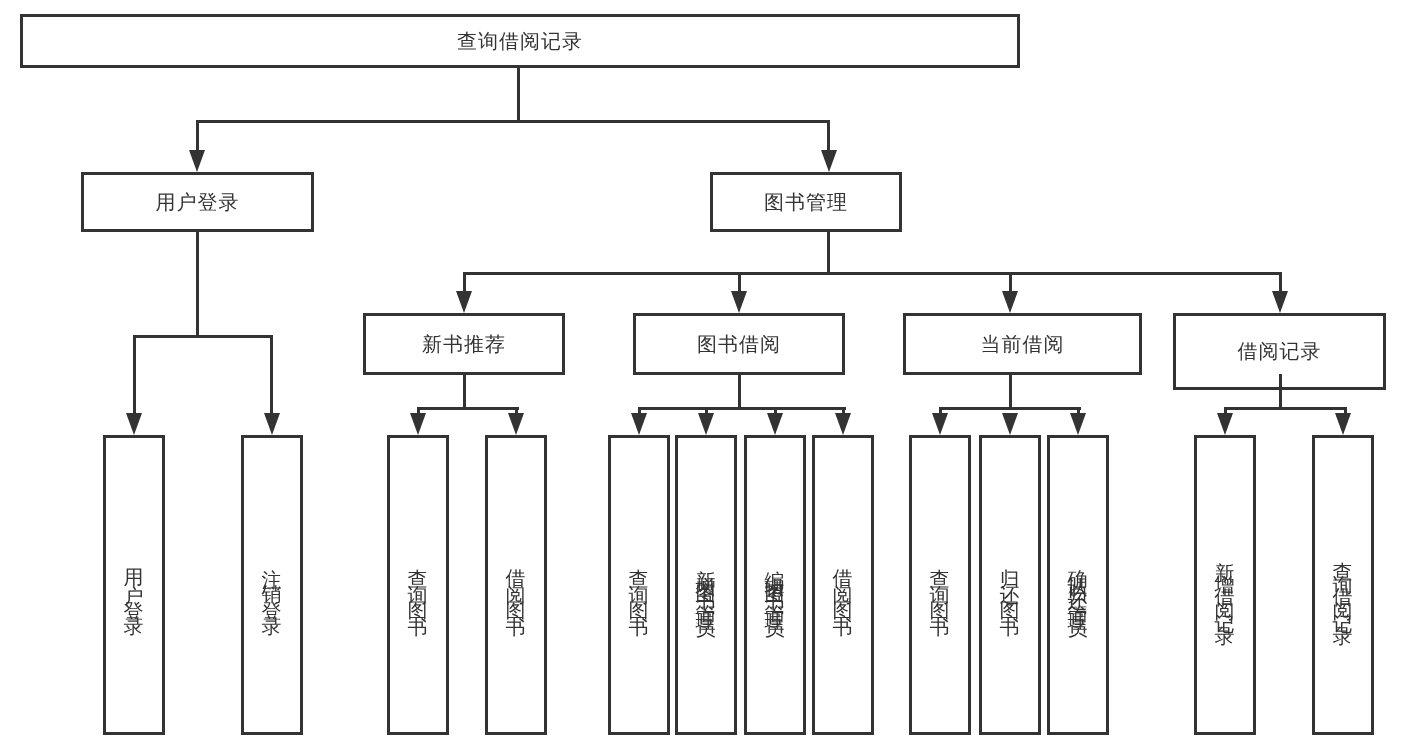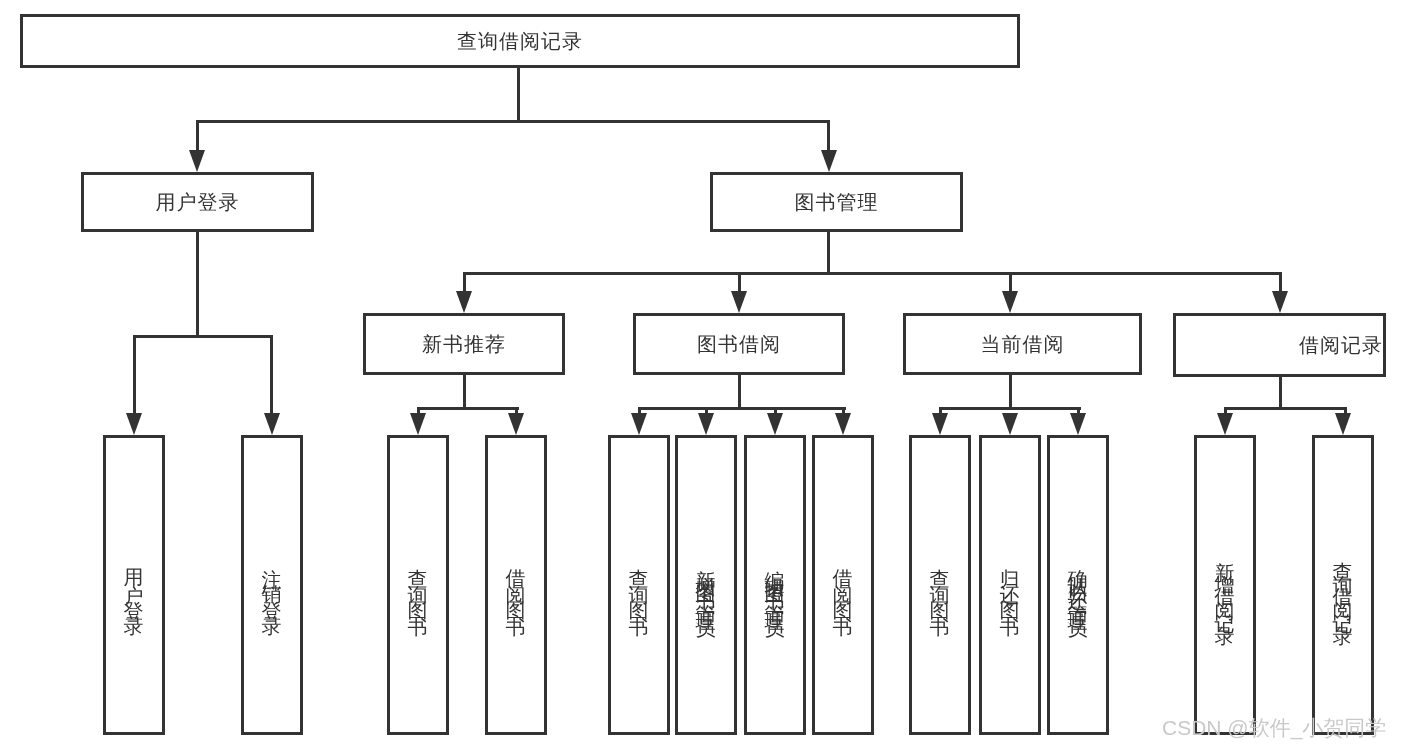--- a/index.html
+++ b/index.html
@@ -70,34 +70,34 @@
 
 <div class="canvas">
 
   <div class="node" style="left:20px;top:14px;width:1000px;height:54px;">
     <span>查询借阅记录</span>
   </div>
 
   <div class="node" style="left:81px;top:172px;width:233px;height:60px;">
     <span>用户登录</span>
   </div>
-  <div class="node" style="left:710px;top:172px;width:253px;height:60px;">
+  <div class="node" style="left:710px;top:172px;width:192px;height:60px;">
     <span>图书管理</span>
   </div>
 
   <div class="node" style="left:363px;top:313px;width:202px;height:62px;">
     <span>新书推荐</span>
   </div>
   <div class="node" style="left:633px;top:313px;width:212px;height:62px;">
     <span>图书借阅</span>
   </div>
   <div class="node" style="left:903px;top:313px;width:239px;height:62px;">
     <span>当前借阅</span>
   </div>
-  <div class="node" style="left:1173px;top:313px;width:213px;height:64px;justify-content:flex-end;">
+  <div class="node" style="left:1173px;top:313px;width:213px;height:77px;">
     <span>借阅记录</span>
   </div>
 
   <div class="leaf ls-4" style="left:103px;">
     <span>用户登录</span>
   </div>
   <div class="leaf ls-4" style="left:241px;">
     <span>注销登录</span>
   </div>
 
@@ -189,15 +189,14 @@
   <div class="arrow" style="left:1002px;top:413px;"></div>
   <div class="arrow" style="left:1070px;top:413px;"></div>
 
   <div class="vline" style="left:1279px;top:374px;height:35px;"></div>
   <div class="hline" style="left:1224px;top:407px;width:122px;"></div>
   <div class="vline" style="left:1224px;top:407px;height:10px;"></div>
   <div class="vline" style="left:1344px;top:407px;height:10px;"></div>
   <div class="arrow" style="left:1217px;top:413px;"></div>
   <div class="arrow" style="left:1335px;top:413px;"></div>
 
-  <div class="watermark">CSDN @软件_小贺同学</div>
 
 </div>
 
 </body></html>

